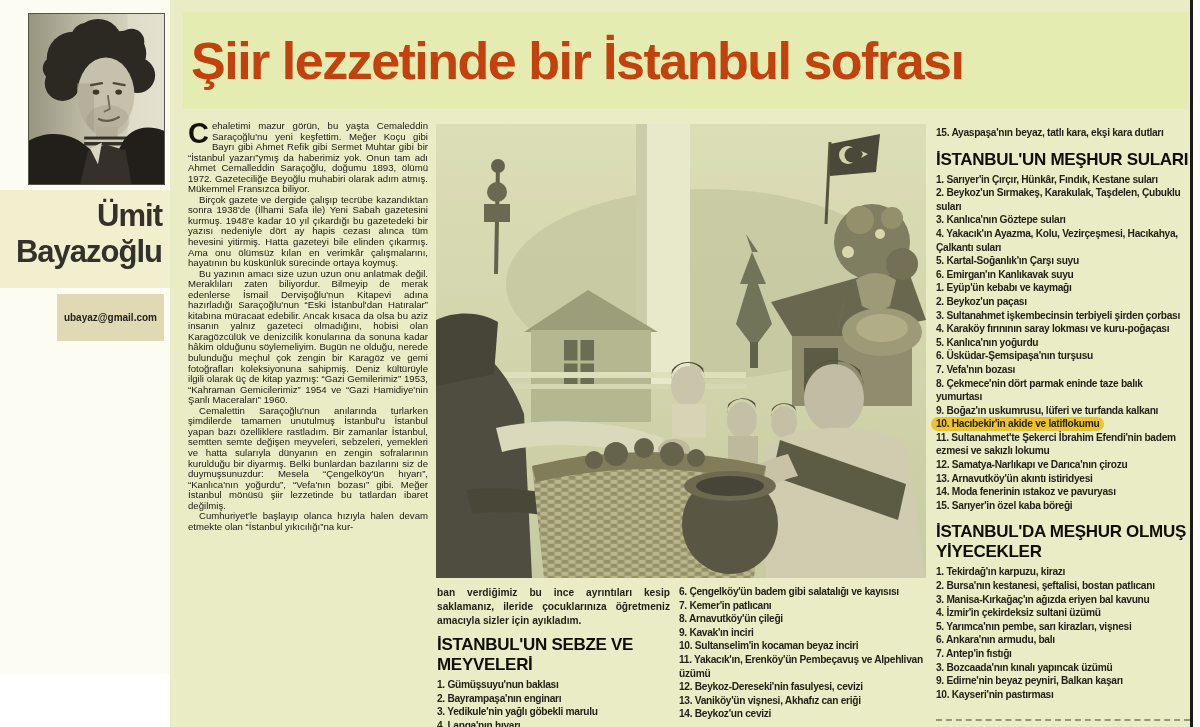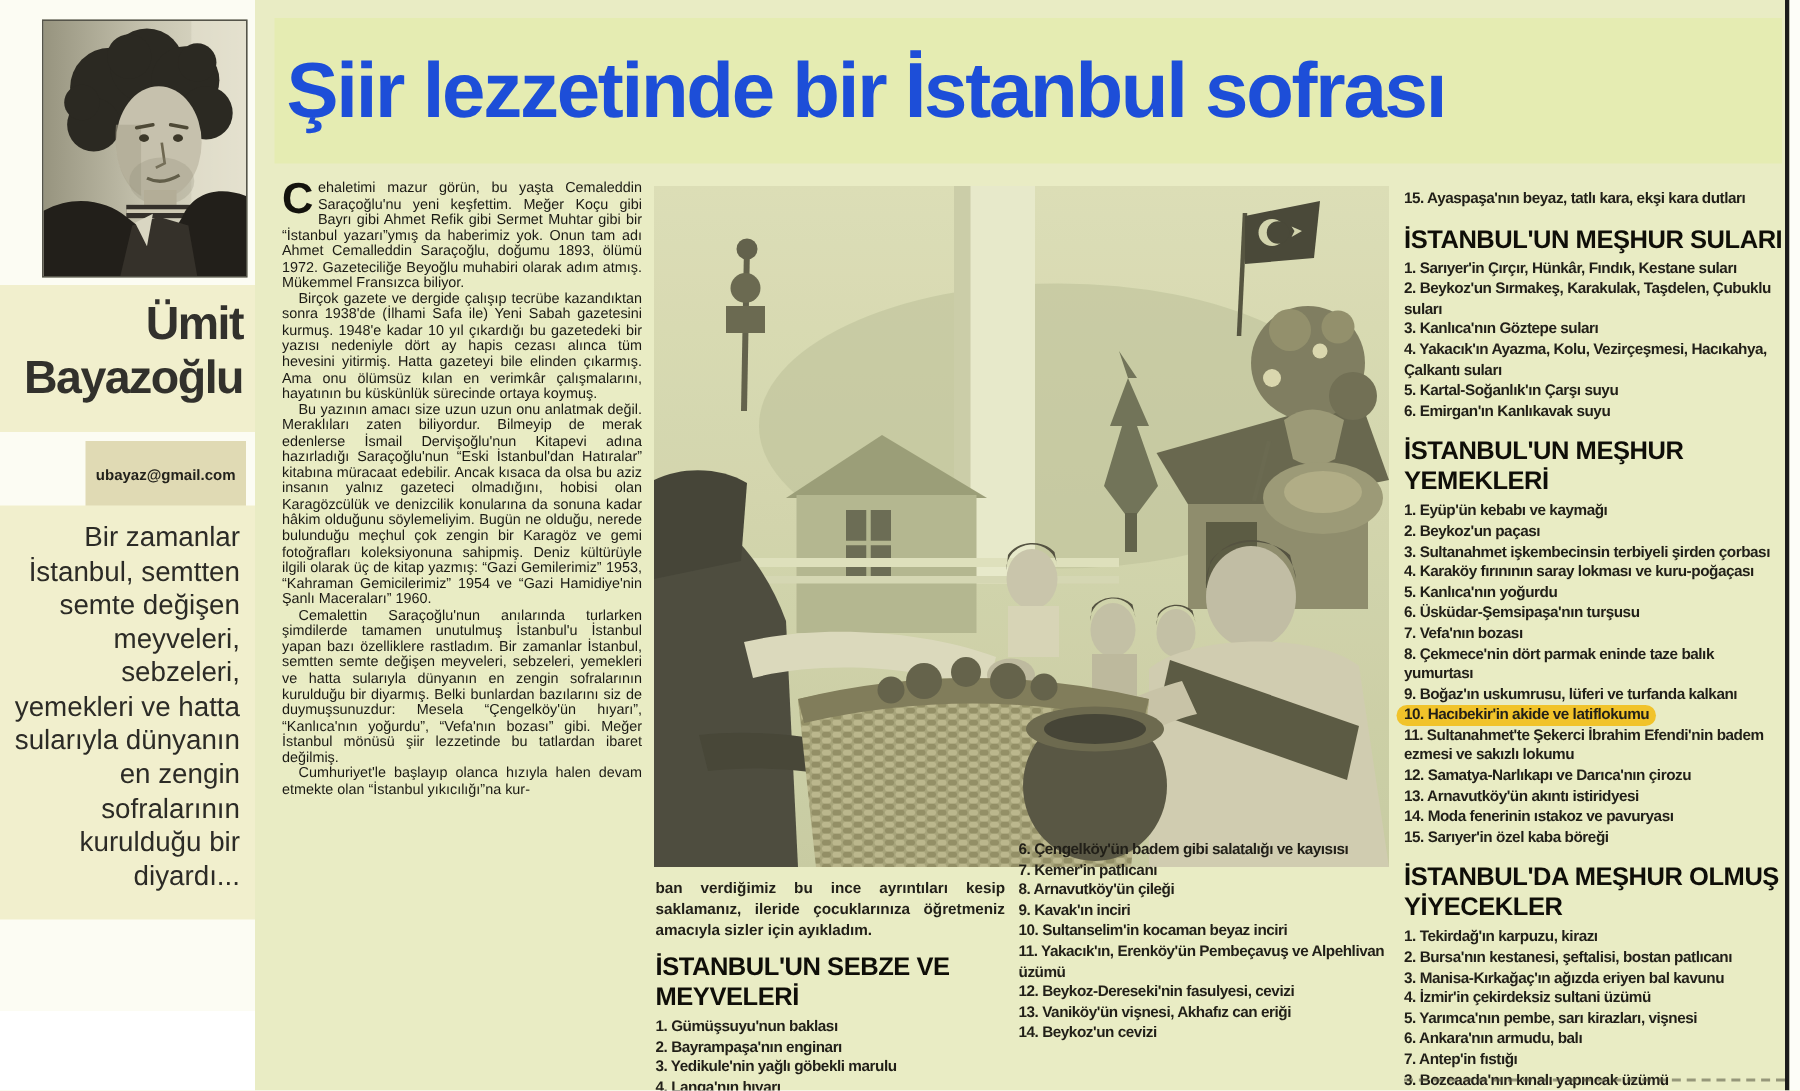--- a/index.html
+++ b/index.html
@@ -23,37 +23,37 @@
     text-align:right;padding:8px 8px 6px 6px;font-size:31px;font-weight:bold;line-height:1.16;
     color:#32312c;letter-spacing:-1px;}
   .author-email{position:absolute;right:6px;top:294px;background:#e0dab4;padding:18px 7px;
     font-size:10px;font-weight:bold;color:#23221c;}
   .pull-quote{position:absolute;left:0;top:337px;width:170px;min-height:276px;background:var(--panel);
     text-align:right;padding:10px 10px 10px 6px;font-size:18.5px;line-height:1.22;color:#2c2b26;}
 
   
   .headline{position:absolute;left:183px;top:12px;width:1005px;height:97px;background:var(--banner);
     display:flex;align-items:center;padding-left:8px;}
-  .headline h1{font-size:52px;font-weight:bold;letter-spacing:-1.5px;color:#1d4ed8;white-space:nowrap;}
+  .headline h1{font-size:52px;font-weight:bold;letter-spacing:-1.5px;color:#c2410c;white-space:nowrap;}
 
   
   .article{position:absolute;left:188px;top:121px;width:240px;height:606px;
     font-size:9.6px;line-height:10.55px;text-align:justify;color:#1b1a14;}
   .article p{text-indent:11px;}
   .article p:first-child{text-indent:0;}
   .article p:first-child::first-letter{float:left;font-size:29px;line-height:22px;font-weight:bold;
     padding:1px 3px 0 0;color:#14130d;}
 
   
   .photo{position:absolute;left:436px;top:124px;width:490px;height:454px;background:#c7caa3;}
   .photo svg{display:block;width:100%;height:100%;}
 
   
   .colA{position:absolute;left:437px;top:586px;width:233px;}
-  .colB{position:absolute;left:679px;top:560px;width:252px;}
+  .colB{position:absolute;left:679px;top:585px;width:252px;}
   .colR{position:absolute;left:936px;top:124px;width:253px;}
   .continuation{font-size:10.2px;font-weight:bold;line-height:14px;text-align:justify;color:#211f18;}
   .list-title{font-size:17px;font-weight:bold;letter-spacing:-0.3px;color:#0f0e08;margin:9px 0 3px;}
   .colA .list-title{margin-top:7px;}
   .colR .list-title{margin-top:10px;}
   .plist{list-style:none;font-size:10.2px;font-weight:bold;letter-spacing:-0.3px;
     line-height:13.6px;color:#211f18;}
   .plist li.hl{background:var(--highlight);border-radius:9px;padding:0 5px;margin-left:-5px;width:fit-content;}
 </style>
 </head>
@@ -104,21 +104,20 @@
       <rect x="56" y="127" width="46" height="2.5" fill="#cfcab4"></rect>
 
       <path d="M0,172 L0,128 C22,116 44,122 56,132 L66,140 L60,172 Z" fill="#221f1a"></path>
       <path d="M137,172 L137,118 C116,110 100,118 94,132 L88,142 L96,172 Z" fill="#221f1a"></path>
       <path d="M52,172 L60,138 L78,132 L98,138 L104,172 Z" fill="#35312a"></path>
       <path d="M62,136 L74,130 L70,152 Z" fill="#d9d6c2"></path>
     </svg>
   </div>
   <div class="author-name">Ümit Bayazoğlu</div>
   <div class="author-email">ubayaz@gmail.com</div>
-  <div class="pull-quote">Bir zamanlar İstanbul, semtten semte değişen meyveleri, sebzeleri, yemekleri ve hatta sularıyla dünyanın en zengin sofralarının kurulduğu bir diyardı...</div>
 </div>
 
 <div class="headline">
   <h1>Şiir lezzetinde bir İstanbul sofrası</h1>
 </div>
 
 <div class="article">
     <p>Cehaletimi mazur görün, bu yaşta Cemaleddin Saraçoğlu'nu yeni keşfettim. Meğer Koçu gibi Bayrı gibi Ahmet Refik gibi Sermet Muhtar gibi bir “İstanbul yazarı”ymış da haberimiz yok. Onun tam adı Ahmet Cemalleddin Saraçoğlu, doğumu 1893, ölümü 1972. Gazeteciliğe Beyoğlu muhabiri olarak adım atmış. Mükemmel Fransızca biliyor.</p>
     <p>Birçok gazete ve dergide çalışıp tecrübe kazandıktan sonra 1938'de (İlhami Safa ile) Yeni Sabah gazetesini kurmuş. 1948'e kadar 10 yıl çıkardığı bu gazetedeki bir yazısı nedeniyle dört ay hapis cezası alınca tüm hevesini yitirmiş. Hatta gazeteyi bile elinden çıkarmış. Ama onu ölümsüz kılan en verimkâr çalışmalarını, hayatının bu küskünlük sürecinde ortaya koymuş.</p>
     <p>Bu yazının amacı size uzun uzun onu anlatmak değil. Meraklıları zaten biliyordur. Bilmeyip de merak edenlerse İsmail Dervişoğlu'nun Kitapevi adına hazırladığı Saraçoğlu'nun “Eski İstanbul'dan Hatıralar” kitabına müracaat edebilir. Ancak kısaca da olsa bu aziz insanın yalnız gazeteci olmadığını, hobisi olan Karagözcülük ve denizcilik konularına da sonuna kadar hâkim olduğunu söylemeliyim. Bugün ne olduğu, nerede bulunduğu meçhul çok zengin bir Karagöz ve gemi fotoğrafları koleksiyonuna sahipmiş. Deniz kültürüyle ilgili olarak üç de kitap yazmış: “Gazi Gemilerimiz” 1953, “Kahraman Gemicilerimiz” 1954 ve “Gazi Hamidiye'nin Şanlı Maceraları” 1960.</p>
@@ -261,21 +260,20 @@
   <h2 class="list-title">İSTANBUL'UN MEŞHUR SULARI</h2>
   <ul class="plist">
       <li>1. Sarıyer'in Çırçır, Hünkâr, Fındık, Kestane suları</li>
       <li>2. Beykoz'un Sırmakeş, Karakulak, Taşdelen, Çubuklu suları</li>
       <li>3. Kanlıca'nın Göztepe suları</li>
       <li>4. Yakacık'ın Ayazma, Kolu, Vezirçeşmesi, Hacıkahya, Çalkantı suları</li>
       <li>5. Kartal-Soğanlık'ın Çarşı suyu</li>
       <li>6. Emirgan'ın Kanlıkavak suyu</li>
     </ul>
 
-  <h2 class="list-title">İSTANBUL'UN MEŞHUR YEMEKLERİ</h2>
   <ul class="plist">
       <li>1. Eyüp'ün kebabı ve kaymağı</li>
       <li>2. Beykoz'un paçası</li>
       <li>3. Sultanahmet işkembecinsin terbiyeli şirden çorbası</li>
       <li>4. Karaköy fırınının saray lokması ve kuru-poğaçası</li>
       <li>5. Kanlıca'nın yoğurdu</li>
       <li>6. Üsküdar-Şemsipaşa'nın turşusu</li>
       <li>7. Vefa'nın bozası</li>
       <li>8. Çekmece'nin dört parmak eninde taze balık yumurtası</li>
       <li>9. Boğaz'ın uskumrusu, lüferi ve turfanda kalkanı</li>

